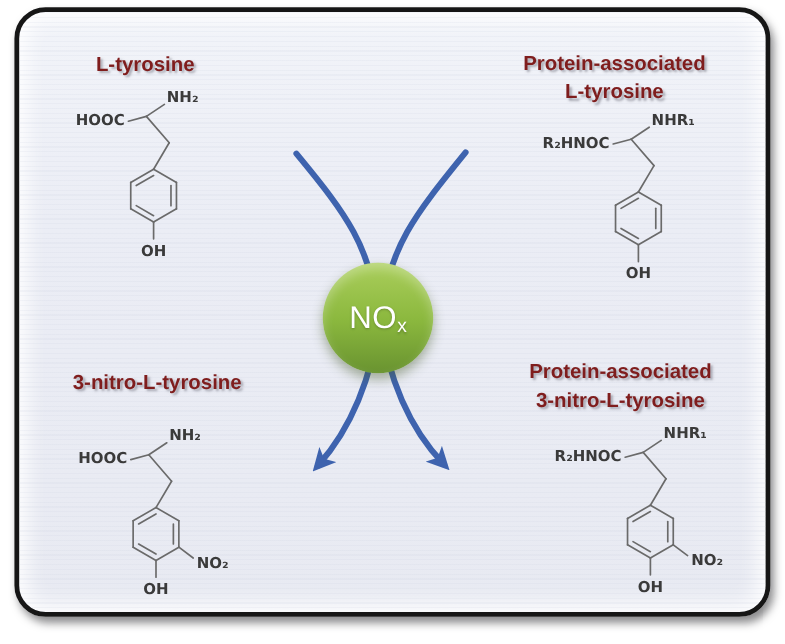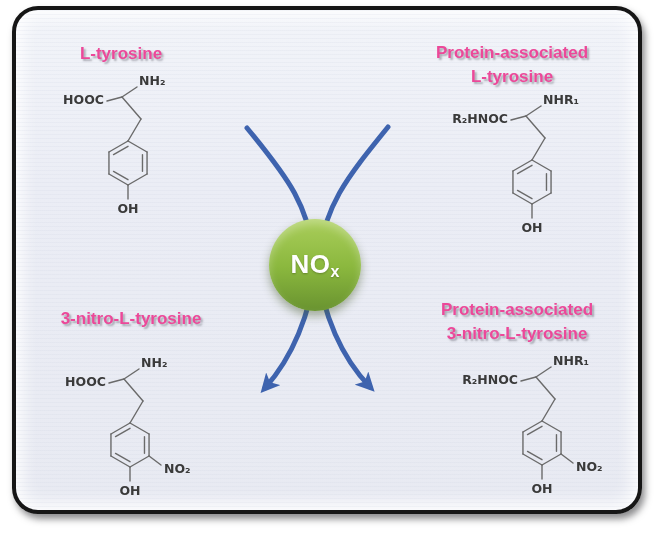--- a/index.html
+++ b/index.html
@@ -18,27 +18,27 @@
     background:repeating-linear-gradient(180deg,rgba(200,206,222,0.16) 0px,rgba(200,206,222,0.16) 1px,transparent 1px,transparent 4px);
   }
   .arrows-layer{position:absolute;left:0;top:0;width:654px;height:537px;pointer-events:none;}
   .nox-circle{
     position:absolute;left:269px;top:219px;width:92px;height:92px;border-radius:50%;
     background:linear-gradient(180deg,#aace5b 0%,#8bb83e 52%,#699330 100%);
     box-shadow:0 5px 10px rgba(70,90,45,0.45), inset 0 5px 9px rgba(255,255,255,0.28);
     display:flex;align-items:center;justify-content:center;
   }
   .nox-label{
-    color:#ffffff;font-weight:bold;font-size:26px;letter-spacing:0.5px;
+    color:#ffffff;font-weight:normal;font-size:26px;letter-spacing:0.5px;
     text-shadow:0 1px 2px rgba(0,0,0,0.25);
   }
   .nox-label .sub{font-size:16px;vertical-align:-4px;letter-spacing:0;}
   .q-title{
     position:absolute;width:240px;text-align:center;
-    font-weight:bold;font-size:17px;line-height:24px;color:#ec4899;
+    font-weight:bold;font-size:17px;line-height:24px;color:#7f1d1d;
     text-shadow:2px 2px 2px rgba(110,110,122,0.55);
   }
   .q-title-tl{left:1px;top:42px;}
   .q-title-tr{left:392px;top:41px;}
   .q-title-bl{left:11px;top:307px;}
   .q-title-br{left:397px;top:298px;}
   .molecule{position:absolute;overflow:visible;}
   .mol-tl{left:44px;top:61px;}
   .mol-tr{left:448px;top:80px;}
   .mol-bl{left:46px;top:343px;}

